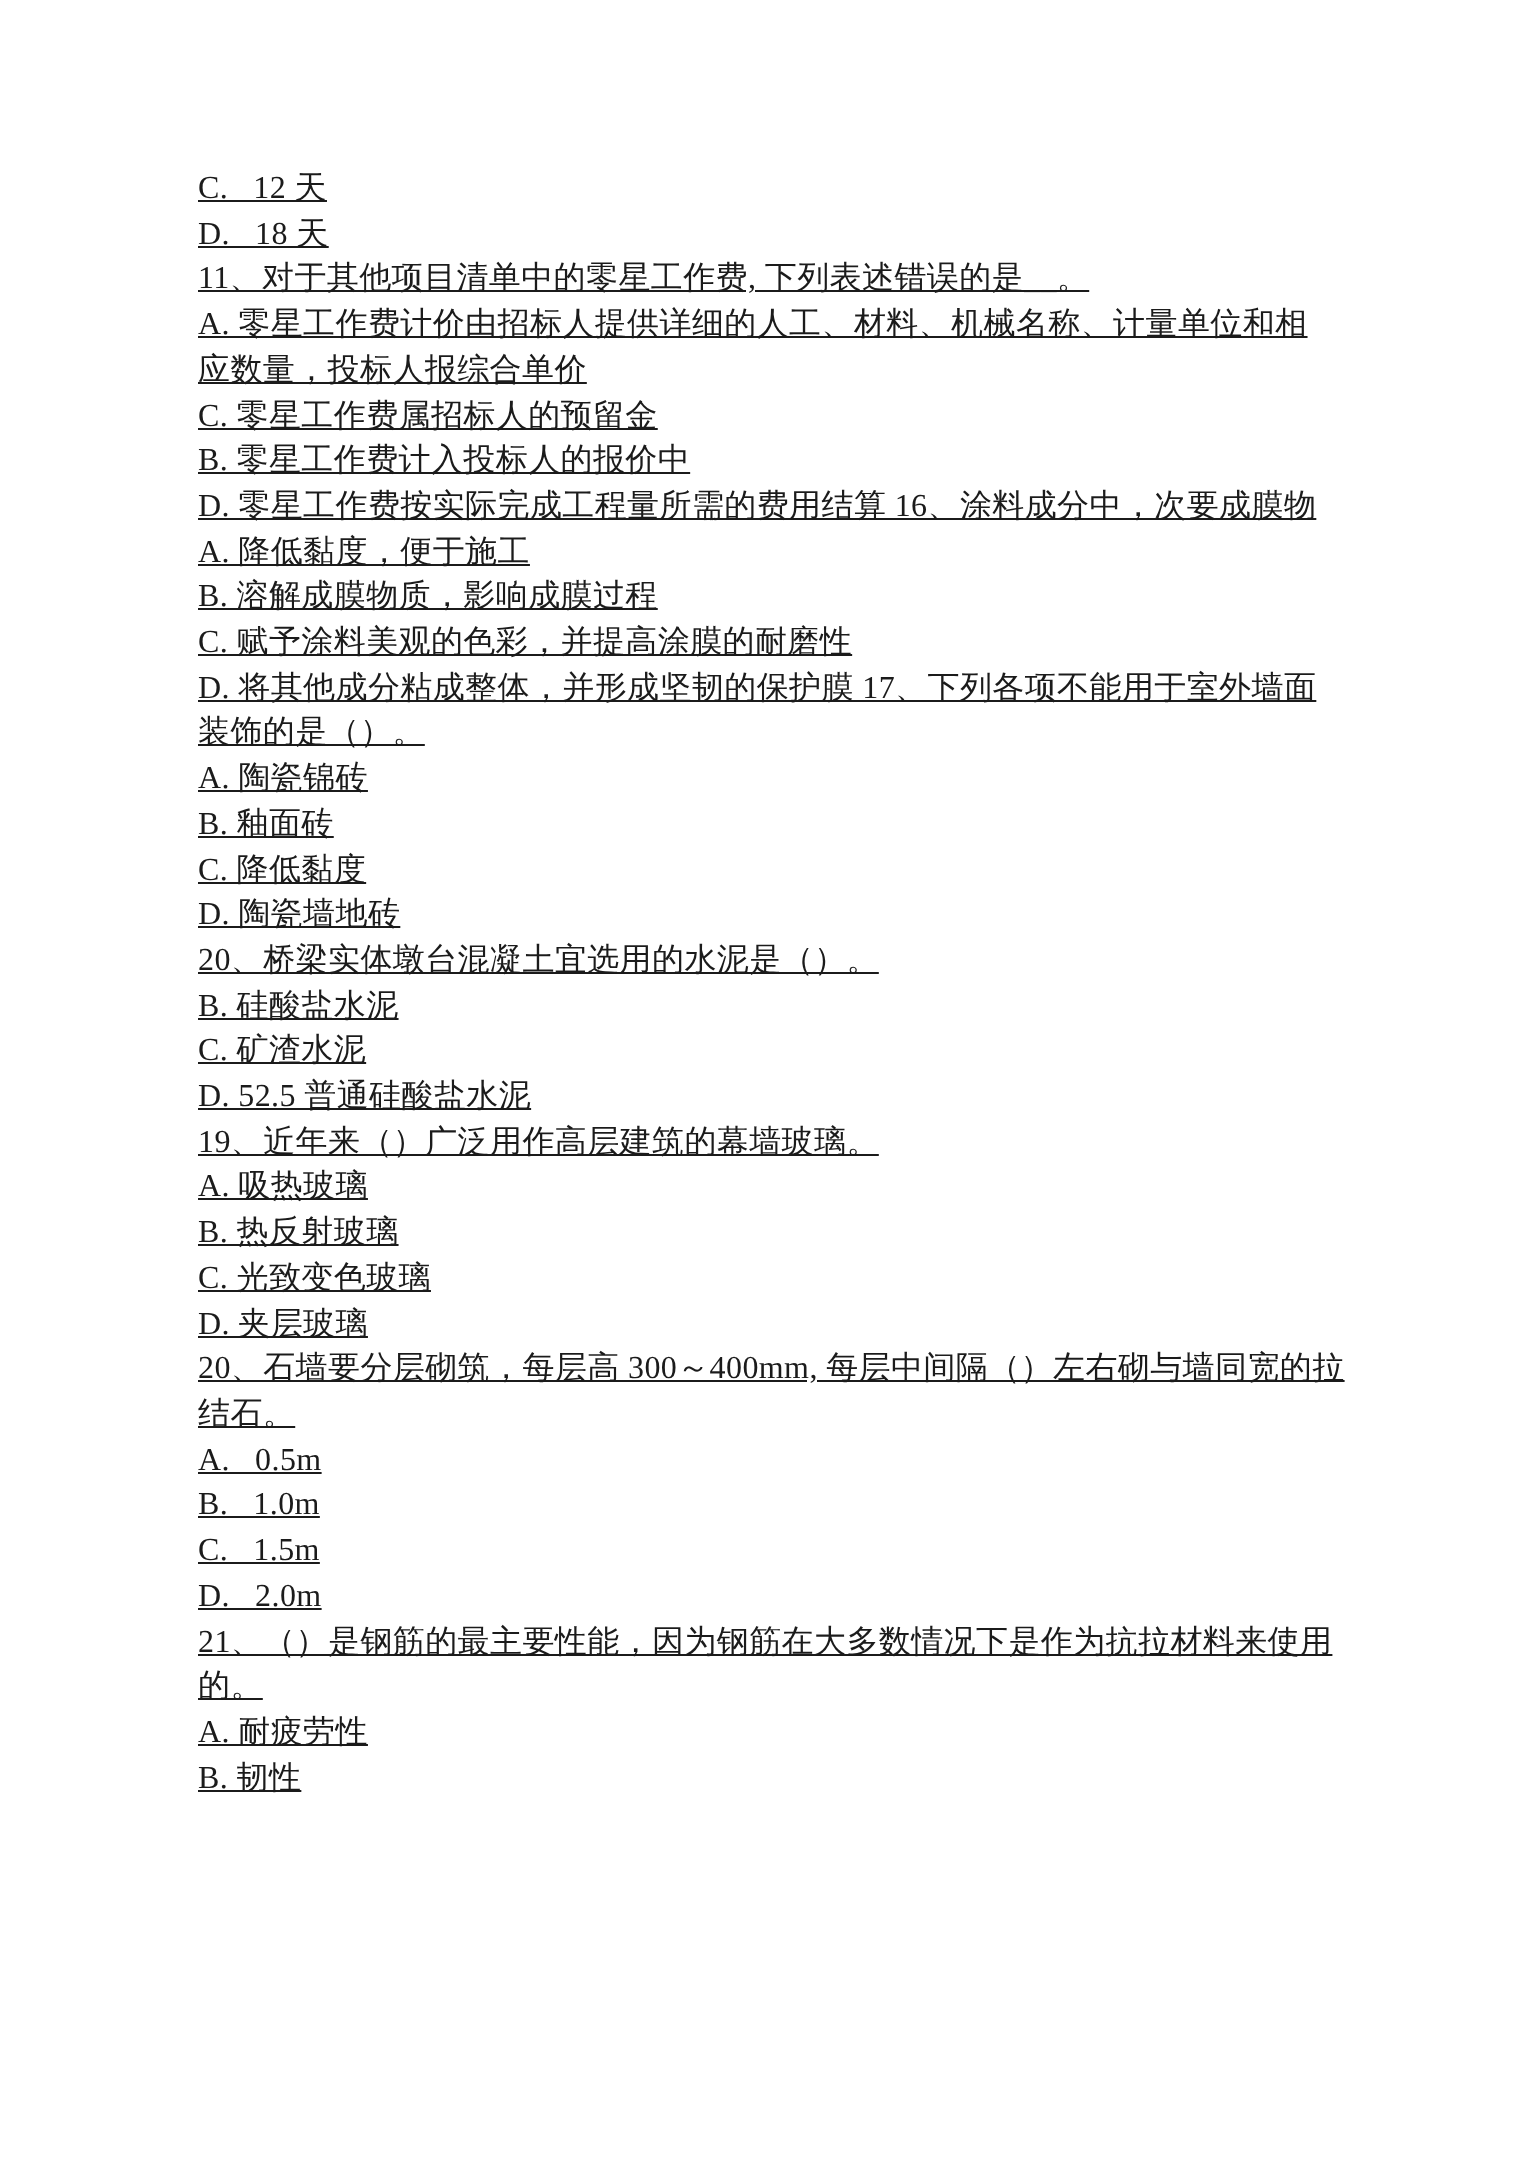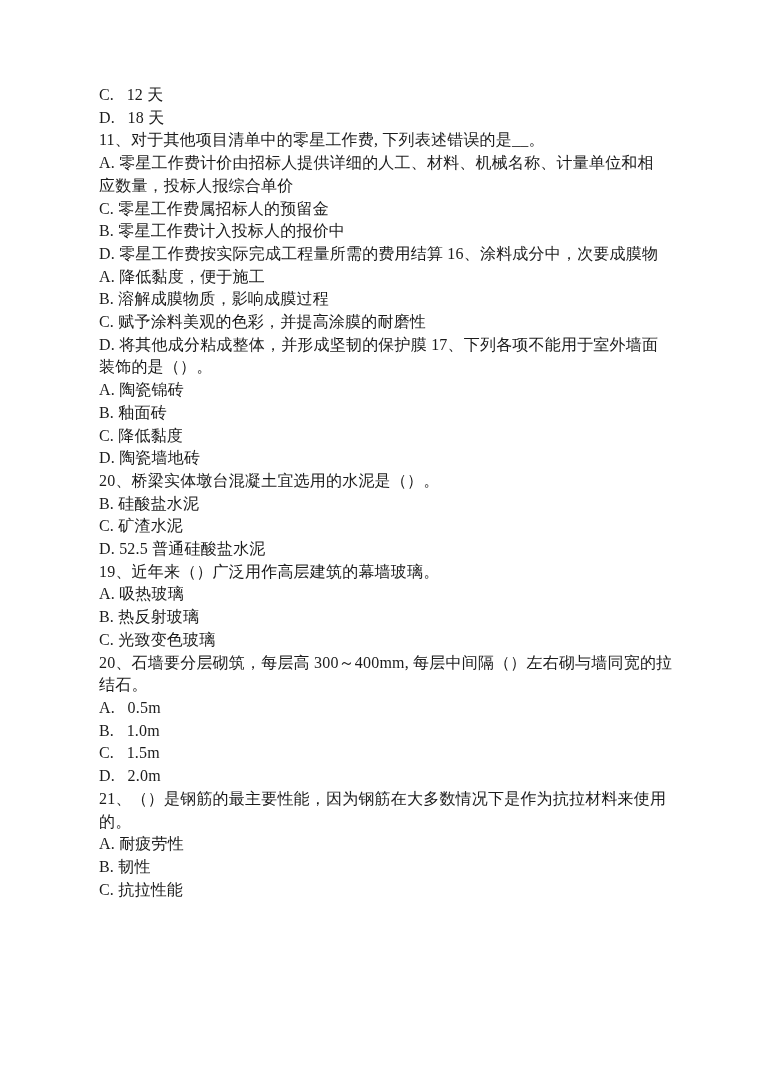--- a/index.html
+++ b/index.html
@@ -16,20 +16,21 @@
     position: relative;
     width: 763px;
     height: 1080px;
     background: #ffffff;
   }
   .content {
     position: absolute;
     left: 99px;
     top: 84px;
     width: 600px;
+    text-decoration: underline;
   }
   .line {
     font-family: "Liberation Serif", "DejaVu Serif", serif;
     font-size: 16px;
     line-height: 22.7px;
     color: #1b1b1b;
     white-space: pre;
     letter-spacing: 0.2px;
   }
 </style>
@@ -56,25 +57,25 @@
       <div class="line">C. 降低黏度</div>
       <div class="line">D. 陶瓷墙地砖</div>
       <div class="line">20、桥梁实体墩台混凝土宜选用的水泥是（）。</div>
       <div class="line">B. 硅酸盐水泥</div>
       <div class="line">C. 矿渣水泥</div>
       <div class="line">D. 52.5 普通硅酸盐水泥</div>
       <div class="line">19、近年来（）广泛用作高层建筑的幕墙玻璃。</div>
       <div class="line">A. 吸热玻璃</div>
       <div class="line">B. 热反射玻璃</div>
       <div class="line">C. 光致变色玻璃</div>
+      <div class="line">D. 夹层玻璃</div>
       <div class="line">20、石墙要分层砌筑，每层高 300～400mm, 每层中间隔（）左右砌与墙同宽的拉</div>
       <div class="line">结石。</div>
       <div class="line">A.   0.5m</div>
       <div class="line">B.   1.0m</div>
       <div class="line">C.   1.5m</div>
       <div class="line">D.   2.0m</div>
       <div class="line">21、（）是钢筋的最主要性能，因为钢筋在大多数情况下是作为抗拉材料来使用</div>
       <div class="line">的。</div>
       <div class="line">A. 耐疲劳性</div>
       <div class="line">B. 韧性</div>
-      <div class="line">C. 抗拉性能</div>
     </div>
 </div>
 
 </body></html>

